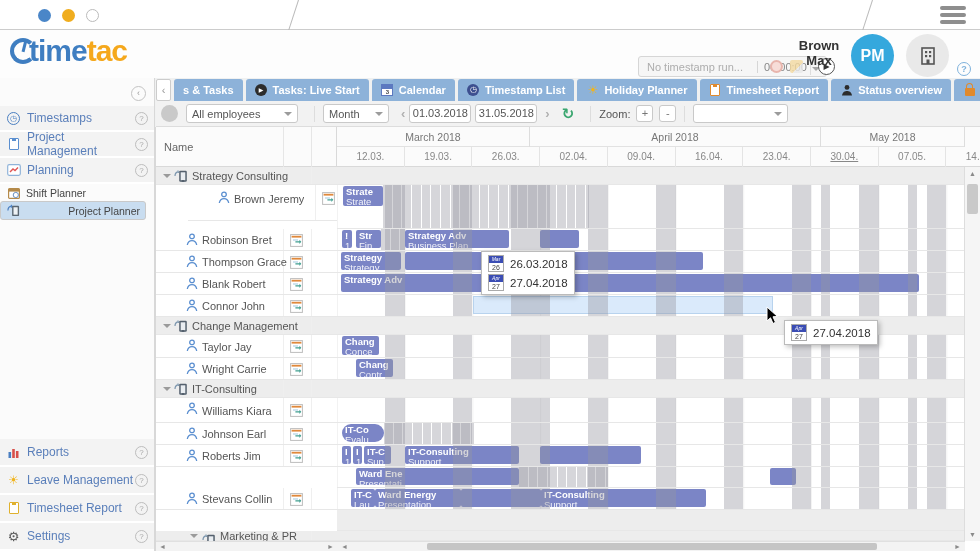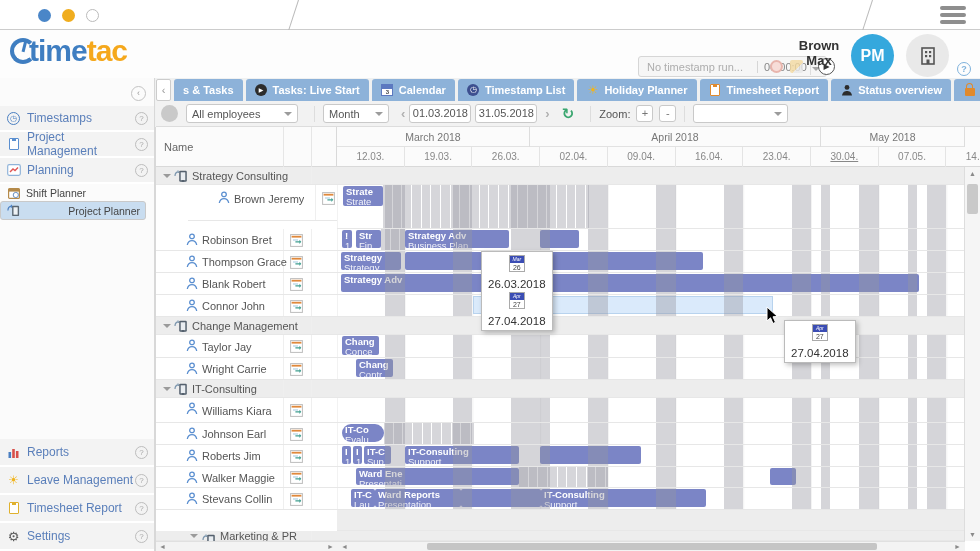--- a/index.html
+++ b/index.html
@@ -98,21 +98,21 @@
   
   .vscroll { position:absolute; right:0; top:40px; width:16px; height:374px; background:#f5f5f5; border-left:1px solid #ddd; }
   .vthumb { position:absolute; left:2px; top:17px; width:11px; height:30px; background:#c9c9c9; border-radius:2px; }
   .sarrow { position:absolute; color:#8a8a8a; font-size:7px; width:100%; text-align:center; }
   .hscroll { position:absolute; bottom:0; height:10px; background:#f3f3f3; border-top:1px solid #e0e0e0; }
   .hthumb { position:absolute; top:1px; height:7px; background:#c5c5c5; border-radius:2px; }
   .harrow { position:absolute; top:0; color:#8a8a8a; font-size:7px; line-height:10px; }
 
   
   .tip { position:absolute; background:#fff; border:1px solid #bbb; box-shadow:2px 2px 5px rgba(0,0,0,.25); padding:3px 6px; z-index:60; display:flex; flex-direction:column; gap:2px; }
-  .tiprow { display:flex; align-items:center; gap:6px; font-size:11.5px; color:#333;flex-direction:column; }
+  .tiprow { display:flex; align-items:center; gap:6px; font-size:11.5px; color:#333; }
   .cal { width:16px; height:17px; border:1px solid #aaa; background:#fff; flex:none; }
   .cal .cm { display:block; height:7px; background:#3b4db4; color:#fff; font-size:5px; line-height:7px; text-align:center; font-style:italic; }
   .cal .cd { display:block; font-size:7px; line-height:9px; text-align:center; color:#444; }
   .cursor { position:absolute; z-index:70; }
 
   svg { display:block; }
 </style>
 </head>
 <body>
 
@@ -804,39 +804,20 @@
           <div class="we" style="left: 319.205px; width: 19.346px;"></div>
           <div class="we" style="left: 386.915px; width: 19.346px;"></div>
           <div class="we" style="left: 454.625px; width: 19.346px;"></div>
           <div class="we" style="left: 522.335px; width: 19.346px;"></div>
           <div class="we" style="left: 590.045px; width: 19.346px;"></div>
           <div class="we" style="left: 174.114px; width: 9.673px;"></div>
           <div class="we" style="left: 203.133px; width: 9.673px;"></div>
           <div class="we" style="left: 483.65px; width: 9.673px;"></div>
           <div class="we" style="left: 570.707px; width: 9.673px;"></div>
         </div>
-        <div class="grow-l" style="top: 300px; height: 21px;">
-          <div class="ncol-div" style="left: 127px;"></div>
-          <div class="ncol-div" style="left: 155px;"></div>
-          <span class="rowicon" style="left: 30px; top: 4px;">
-            <svg width="12" height="13" viewBox="0 0 12 13">
-              <circle cx="6" cy="3.4" r="2.3" fill="none" stroke="#5b8fd0" stroke-width="1.3"></circle>
-              <path d="M1.3 12 C1.9 8.6 4 7.6 6 7.6 C8 7.6 10.1 8.6 10.7 12" fill="none" stroke="#5b8fd0" stroke-width="1.3"></path>
-            </svg>
-          </span>
-          <span class="gname" style="left: 46px; top: 4.5px;">Walker Maggie</span>
-          <span class="rowicon" style="left: 134px; top: 4px;">
-            <svg width="13" height="13" viewBox="0 0 13 13">
-              <rect x="0.6" y="0.6" width="11.8" height="11.8" fill="#fff" stroke="#bdbdbd" stroke-width="1"></rect>
-              <rect x="1.6" y="1.8" width="9.8" height="1.8" fill="#e0883a"></rect>
-              <rect x="3" y="5" width="5" height="2" fill="#cfe3ef"></rect>
-              <path d="M5.5 7.5 L10 7.5 L10 5.8 L12 8.2 L10 10.6 L10 9 L5.5 9 Z" fill="#3f9e8f" transform="scale(0.9) translate(0.5,0.5)"></path>
-            </svg>
-          </span>
-        </div>
         <div class="grow-r" style="top: 300px; height: 21px;">
           <div class="abs" style="left: 182px; width: 89px;"></div>
           <div class="bar" style="left: 19px; width: 163px; top: 1px; height: 17px;">
             <span class="bt">Ward Ene</span>
             <span class="bs">Presentati</span>
           </div>
           <div class="bar" style="left: 433px; width: 26px; top: 1px; height: 17px;"></div>
           <div class="we" style="left: 48.365px; width: 19.346px;"></div>
           <div class="we" style="left: 116.075px; width: 19.346px;"></div>
           <div class="we" style="left: 183.785px; width: 19.346px;"></div>
@@ -869,21 +850,21 @@
               <path d="M5.5 7.5 L10 7.5 L10 5.8 L12 8.2 L10 10.6 L10 9 L5.5 9 Z" fill="#3f9e8f" transform="scale(0.9) translate(0.5,0.5)"></path>
             </svg>
           </span>
         </div>
         <div class="grow-r" style="top: 321px; height: 22px;">
           <div class="bar" style="left: 14px; width: 24px; top: 1px; height: 18px;">
             <span class="bt">IT-C</span>
             <span class="bs">Lau</span>
           </div>
           <div class="bar" style="left: 38px; width: 86px; top: 1px; height: 18px;">
-            <span class="bt">Ward Reports</span>
+            <span class="bt">Ward Energy</span>
             <span class="bs">Presentation</span>
           </div>
           <div class="bar" style="left: 124px; width: 80px; top: 1px; height: 18px;"></div>
           <div class="bar" style="left: 204px; width: 165px; top: 1px; height: 18px;">
             <span class="bt">IT-Consulting</span>
             <span class="bs">Support</span>
           </div>
           <div class="we" style="left: 48.365px; width: 19.346px;"></div>
           <div class="we" style="left: 116.075px; width: 19.346px;"></div>
           <div class="we" style="left: 183.785px; width: 19.346px;"></div>

